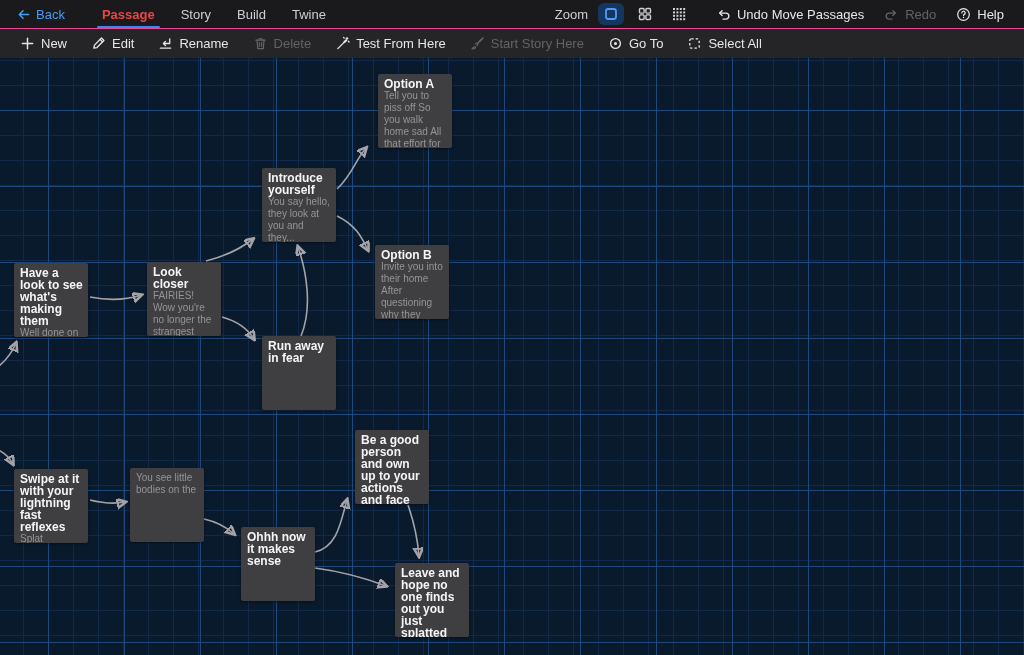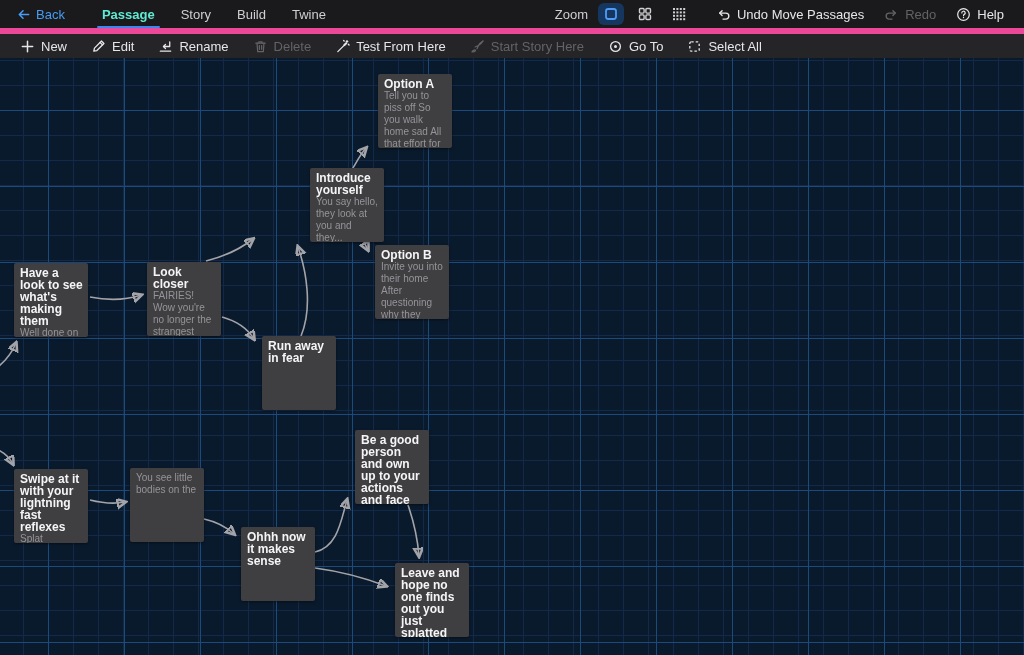--- a/index.html
+++ b/index.html
@@ -8,38 +8,38 @@
   .window { width:1024px; height:655px; display:flex; flex-direction:column; }
 
   
   .topbar { height:28px; background:#1a1a1c; display:flex; align-items:stretch;
     justify-content:space-between; color:#d6d6da; font-size:13px; flex:0 0 28px;gap:20px; }
   .topbar-left { display:flex; align-items:stretch; padding-left:16px; }
   .back-btn { display:flex; align-items:center; gap:5px; color:#459df5; cursor:pointer;
     padding:0 10px 0 0; }
   .tabs { display:flex; align-items:stretch; margin-left:14px; }
   .tab { display:flex; align-items:center; padding:0 13px; position:relative; color:#cfcfd3; cursor:pointer; }
-  .tab.active { color:#5eead4; font-weight:bold; }
+  .tab.active { color:#ef4444; font-weight:bold; }
   .tab.active::after { content:""; position:absolute; left:8px; right:8px; bottom:0;
     height:2.5px; background:#3c87f0; border-radius:2px; }
   .topbar-right { display:flex; align-items:center; gap:8px; padding-right:14px; }
   .zoom-label { color:#cfcfd3; margin-right:2px; }
   .zoom-btn { width:26px; height:22px; display:flex; align-items:center; justify-content:center;
     border-radius:6px; cursor:pointer; }
   .zoom-btn.selected { background:#15365e; }
   .tb-btn { display:flex; align-items:center; gap:6px; color:#e6e6e9; cursor:pointer;
     padding:0 6px; height:100%; }
   .tb-btn.disabled { color:#636367; cursor:default; }
   .tb-btn.disabled svg { stroke:#636367; }
   .topbar svg, .toolbar svg { display:block; }
 
   
   .toolbar { height:30px; background:#252527; display:flex; align-items:center;
     color:#e6e6e9; font-size:13px; gap:4px; padding-left:10px; flex:0 0 30px;
-    border-top:6px solid #ec4899; }
+    border-top:1px solid #ec4899; }
   .tool-btn { display:flex; align-items:center; gap:6px; padding:0 10px; height:100%; cursor:pointer; }
   .tool-btn.disabled { color:#636367; cursor:default; }
   .tool-btn.disabled svg { stroke:#636367; }
 
   
   .canvas { position:relative; flex:1 1 auto; overflow:hidden; background-color:#0a1a2d;
     background-image:
       linear-gradient(#1c4a7c 1px, transparent 1px),
       linear-gradient(90deg, #1c4a7c 1px, transparent 1px),
       linear-gradient(#13294a 1px, transparent 1px),
@@ -230,21 +230,21 @@
           <path d="M 315 494 C 338 489 341 462 347 442" marker-end="url(#arrowhead)"></path>
           <path d="M 315 510 Q 352 515 386 528" marker-end="url(#arrowhead)"></path>
           <path d="M 408 447 Q 417 473 419 498" marker-end="url(#arrowhead)"></path>
         </g>
     </svg>
     <div id="passages-layer">
         <div class="passage" style="left: 378px; top: 16px;">
           <div class="p-title">Option A</div>
           <div class="p-excerpt">Tell you to piss off So you walk home sad All that effort for nothing</div>
         </div>
-        <div class="passage" style="left: 262px; top: 110px; margin-left: 48px;">
+        <div class="passage" style="left: 262px; top: 110px;">
           <div class="p-title">Introduce yourself</div>
           <div class="p-excerpt">You say hello, they look at you and they... [[Option A]] [[Option B]]</div>
         </div>
         <div class="passage" style="left: 375px; top: 187px;">
           <div class="p-title">Option B</div>
           <div class="p-excerpt">Invite you into their home After questioning why they have</div>
         </div>
         <div class="passage" style="left: 14px; top: 205px;">
           <div class="p-title">Have a look to see what's making them</div>
           <div class="p-excerpt">Well done on being rational You seen a</div>

